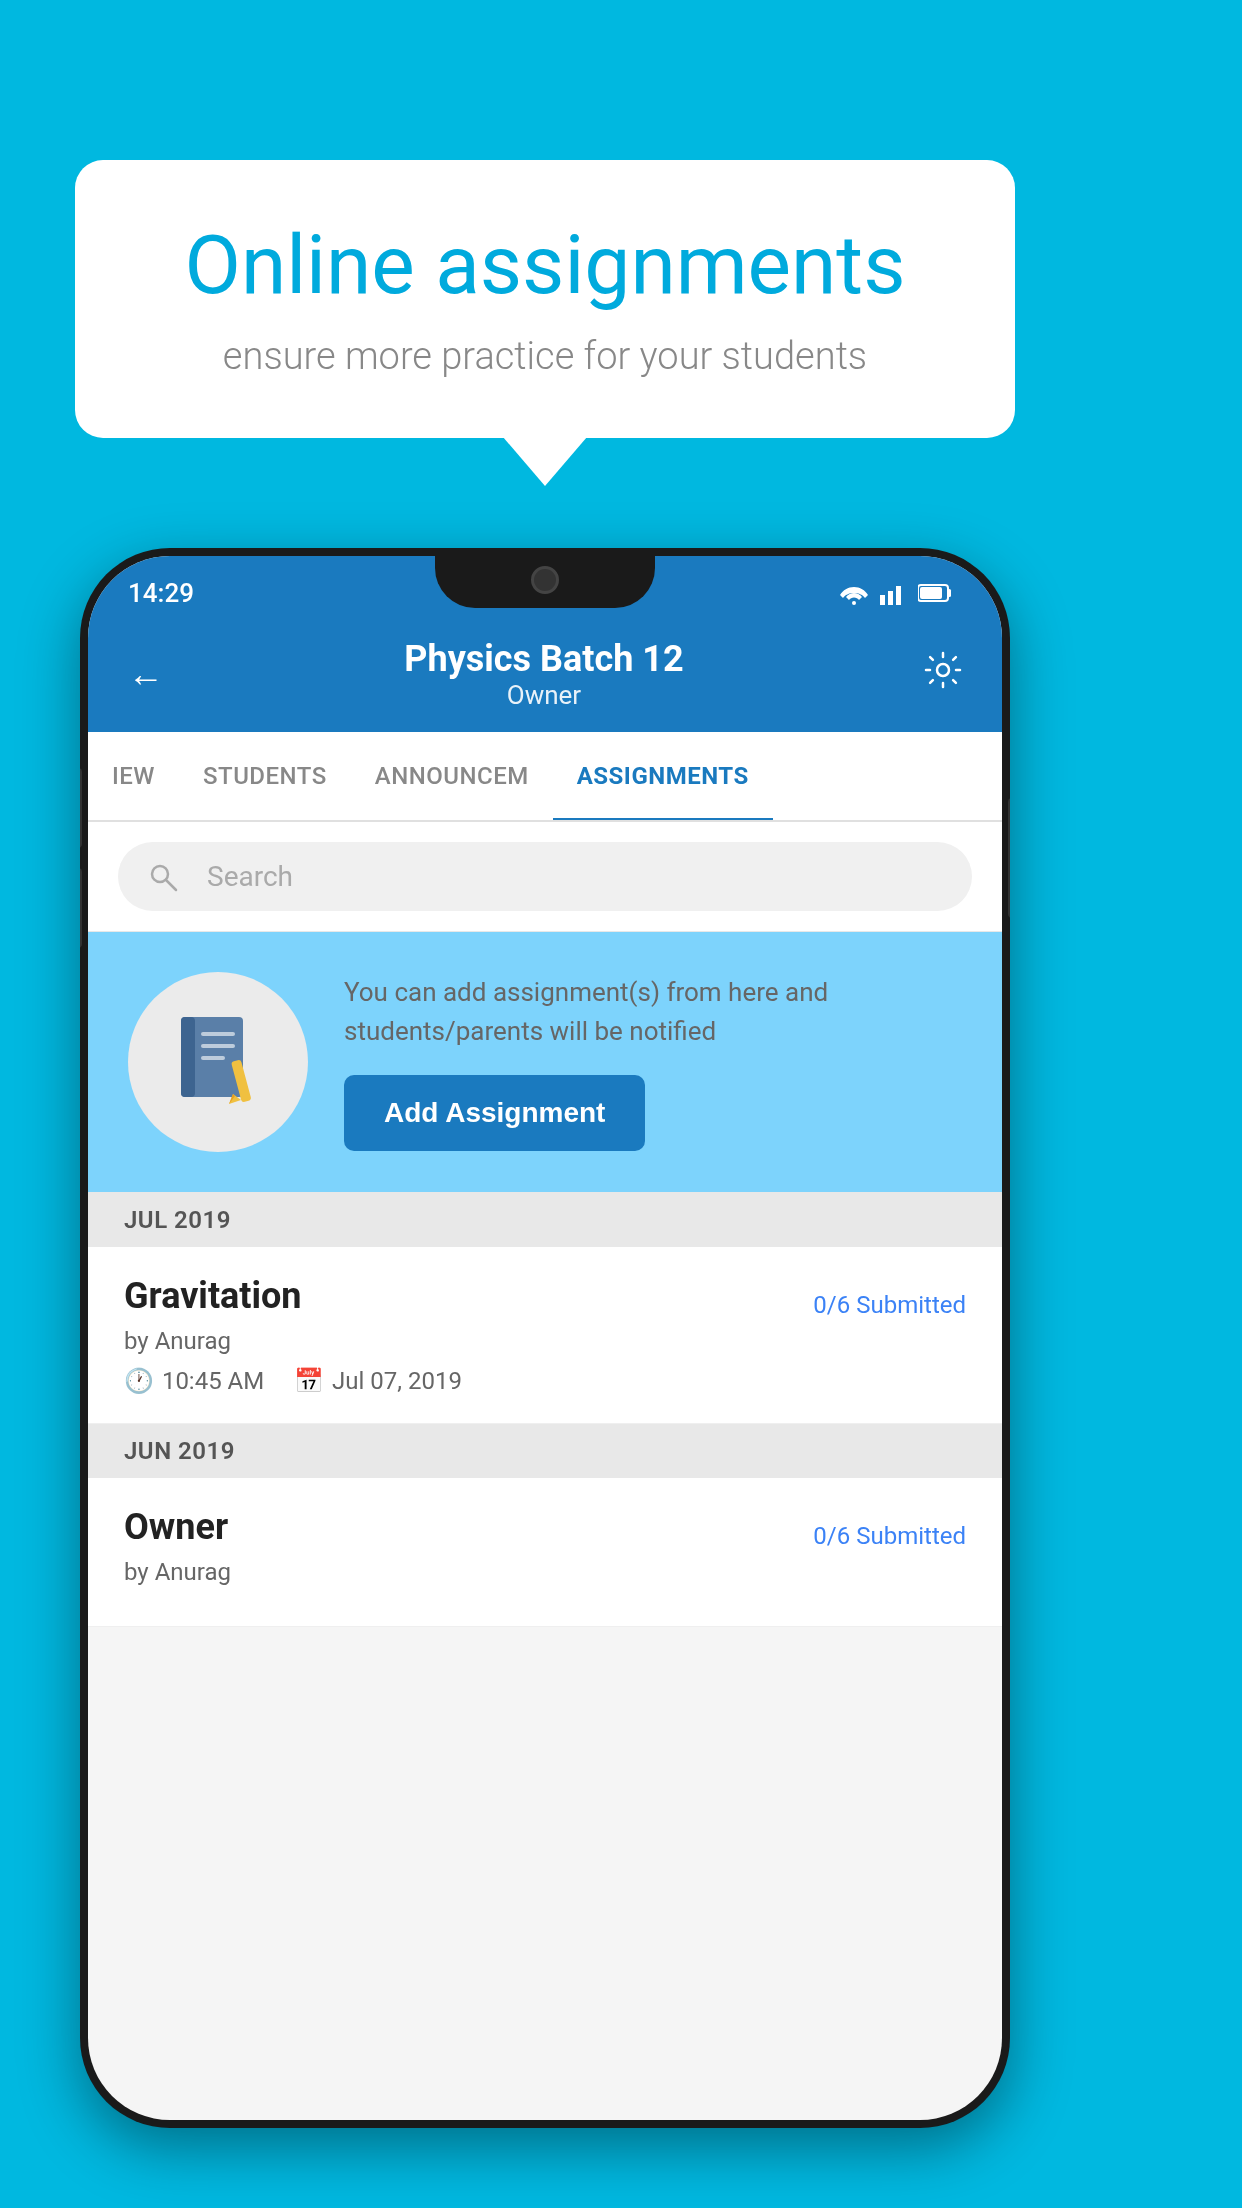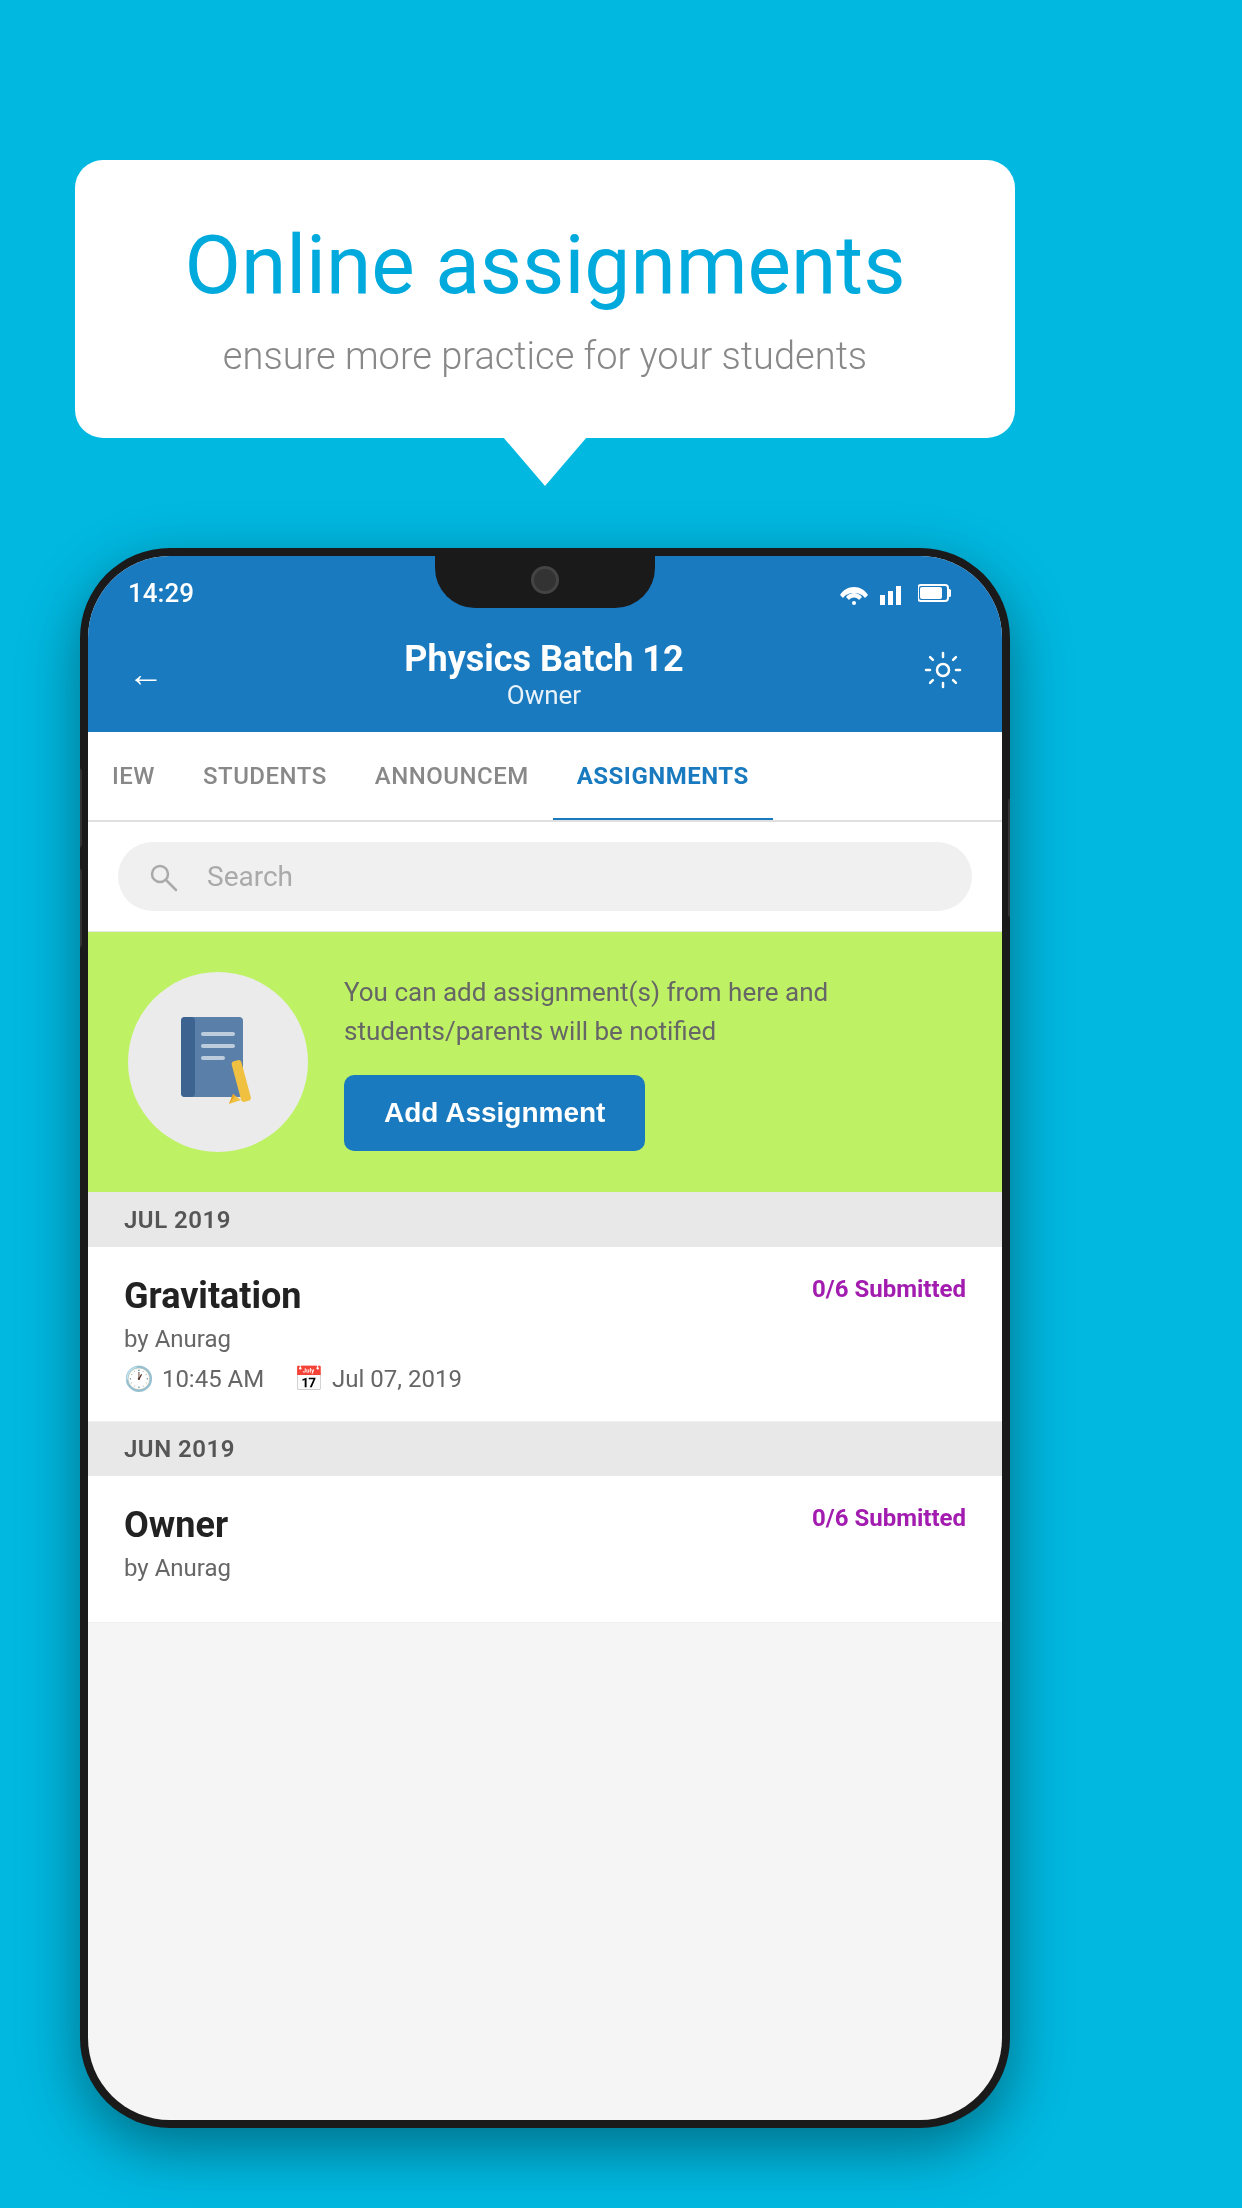--- a/index.html
+++ b/index.html
@@ -217,21 +217,21 @@
       gap: 29px;
     }
 
     .search-placeholder {
       color: #aaa;
       font-size: 28px;
     }
 
     
     .add-assignment-card {
-      background: #bef264;
+      background: #7dd3fc;
       padding: 40px 40px;
       display: flex;
       align-items: center;
       gap: 36px;
       border-bottom: 1px solid #e8e8e8;
     }
 
     .assignment-icon-circle {
       width: 180px;
       height: 180px;
@@ -290,22 +290,23 @@
     }
 
     .assignment-name {
       font-size: 36px;
       font-weight: 700;
       color: #222;
     }
 
     .assignment-submitted {
       font-size: 24px;
-      color: #a21caf;
-      font-weight: 700;
+      color: #3b82f6;
+      font-weight: 400;
+      margin-top: 16px;
     }
 
     .assignment-author {
       font-size: 24px;
       color: #666;
       margin-bottom: 12px;
     }
 
     .assignment-meta {
       display: flex;

